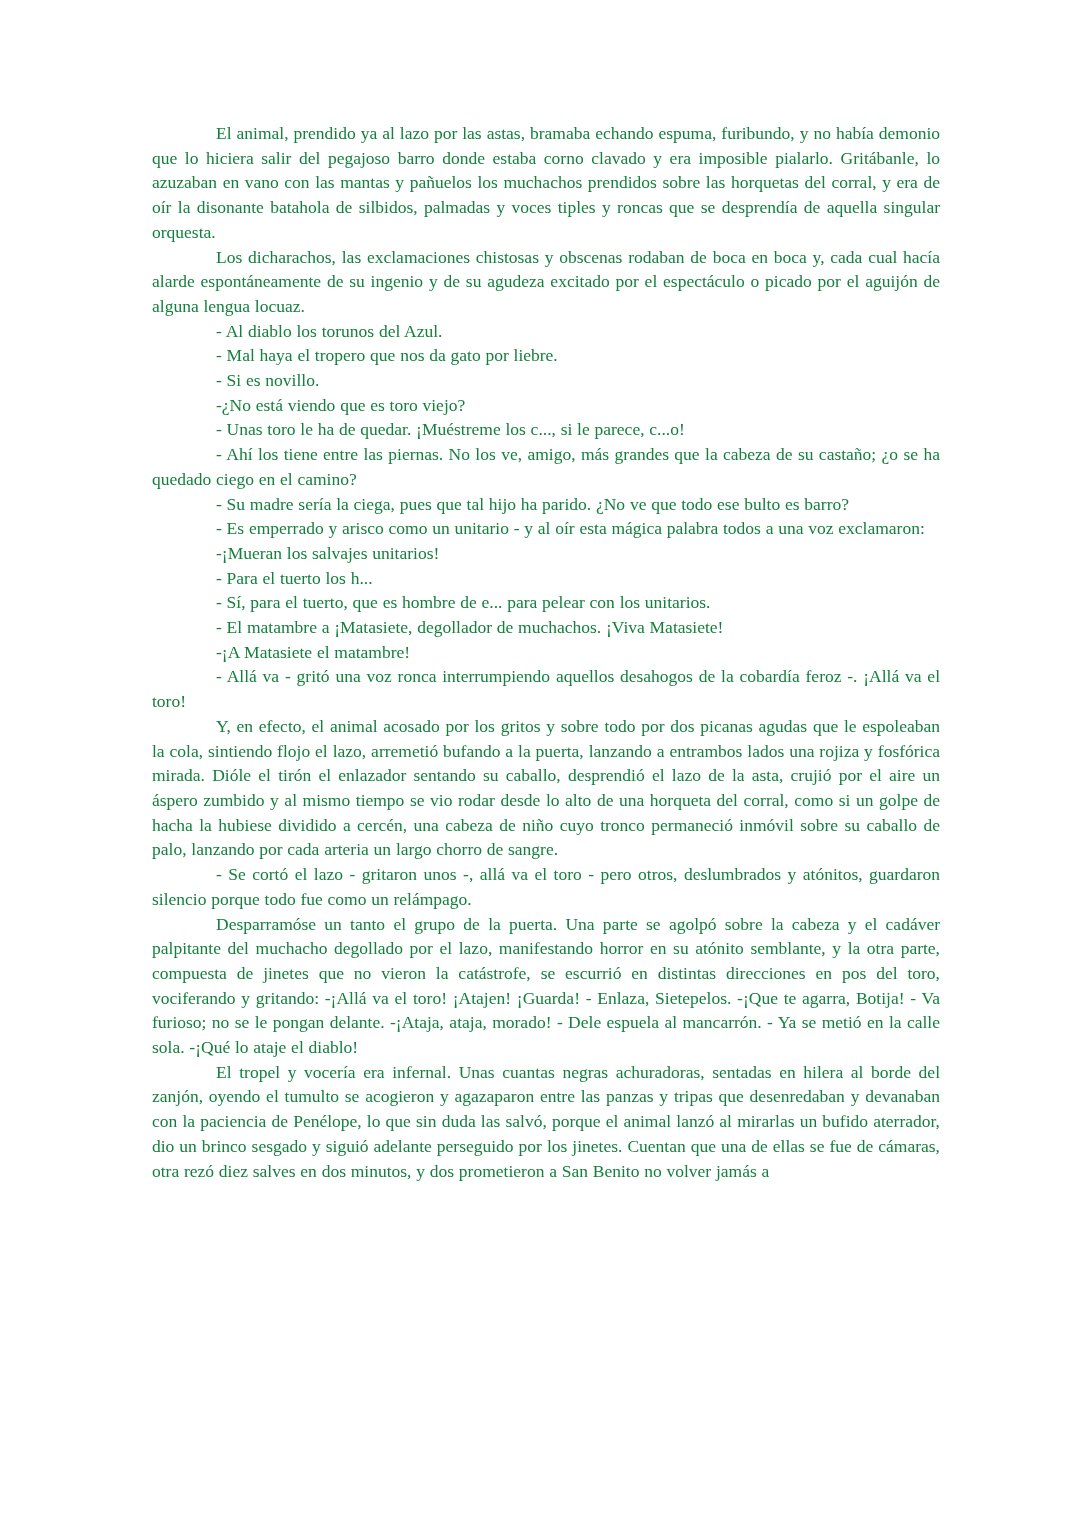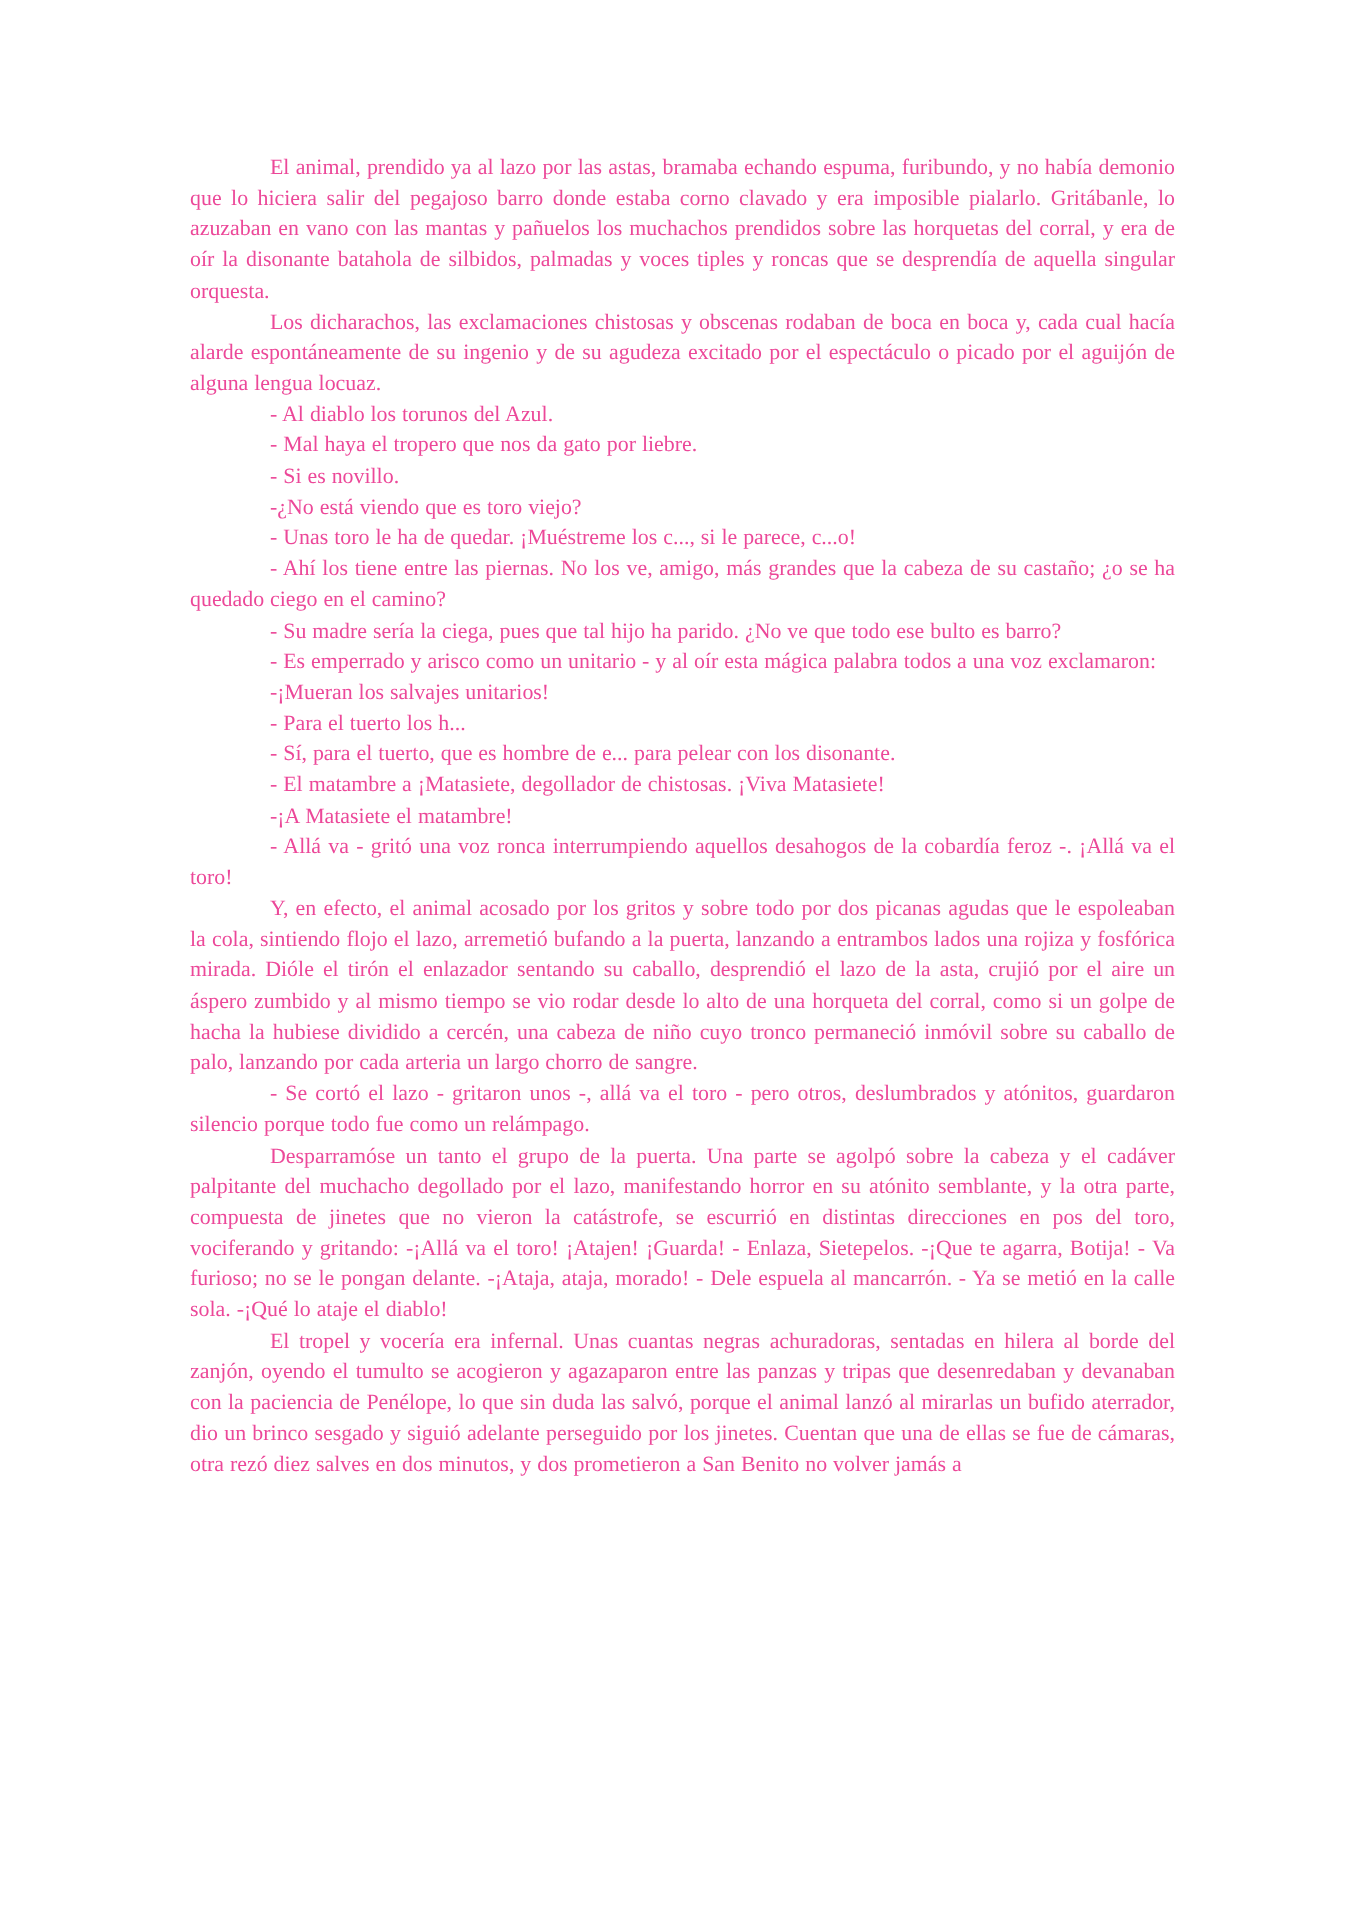--- a/index.html
+++ b/index.html
@@ -11,21 +11,21 @@
     height: 1528px;
     background: #ffffff;
     overflow: hidden;
   }
   .page {
     box-sizing: border-box;
     width: 1080px;
     height: 1528px;
     padding: 121px 140px 40px 152px;
     background: #ffffff;
-    color: #ec4899;
+    color: #15803d;
     font-family: "Liberation Serif", "DejaVu Serif", serif;
   }
   .page p {
     margin: 0;
     padding: 0;
     font-size: 17.5px;
     line-height: 24.7px;
     text-align: justify;
     text-indent: 64px;
     word-spacing: 0.4px;
@@ -40,21 +40,21 @@
   <p>- Al diablo los torunos del Azul.</p>
   <p>- Mal haya el tropero que nos da gato por liebre.</p>
   <p>- Si es novillo.</p>
   <p>-¿No está viendo que es toro viejo?</p>
   <p>- Unas toro le ha de quedar. ¡Muéstreme los c..., si le parece, c...o!</p>
   <p>- Ahí los tiene entre las piernas. No los ve, amigo, más grandes que la cabeza de su castaño; ¿o se ha quedado ciego en el camino?</p>
   <p>- Su madre sería la ciega, pues que tal hijo ha parido. ¿No ve que todo ese bulto es barro?</p>
   <p>- Es emperrado y arisco como un unitario - y al oír esta mágica palabra todos a una voz exclamaron:</p>
   <p>-¡Mueran los salvajes unitarios!</p>
   <p>- Para el tuerto los h...</p>
-  <p>- Sí, para el tuerto, que es hombre de e... para pelear con los disonante.</p>
-  <p>- El matambre a ¡Matasiete, degollador de chistosas. ¡Viva Matasiete!</p>
+  <p>- Sí, para el tuerto, que es hombre de e... para pelear con los unitarios.</p>
+  <p>- El matambre a ¡Matasiete, degollador de muchachos. ¡Viva Matasiete!</p>
   <p>-¡A Matasiete el matambre!</p>
   <p>- Allá va - gritó una voz ronca interrumpiendo aquellos desahogos de la cobardía feroz -. ¡Allá va el toro!</p>
   <p>Y, en efecto, el animal acosado por los gritos y sobre todo por dos picanas agudas que le espoleaban la cola, sintiendo flojo el lazo, arremetió bufando a la puerta, lanzando a entrambos lados una rojiza y fosfórica mirada. Dióle el tirón el enlazador sentando su caballo, desprendió el lazo de la asta, crujió por el aire un áspero zumbido y al mismo tiempo se vio rodar desde lo alto de una horqueta del corral, como si un golpe de hacha la hubiese dividido a cercén, una cabeza de niño cuyo tronco permaneció inmóvil sobre su caballo de palo, lanzando por cada arteria un largo chorro de sangre.</p>
   <p>- Se cortó el lazo - gritaron unos -, allá va el toro - pero otros, deslumbrados y atónitos, guardaron silencio porque todo fue como un relámpago.</p>
   <p>Desparramóse un tanto el grupo de la puerta. Una parte se agolpó sobre la cabeza y el cadáver palpitante del muchacho degollado por el lazo, manifestando horror en su atónito semblante, y la otra parte, compuesta de jinetes que no vieron la catástrofe, se escurrió en distintas direcciones en pos del toro, vociferando y gritando: -¡Allá va el toro! ¡Atajen! ¡Guarda! - Enlaza, Sietepelos. -¡Que te agarra, Botija! - Va furioso; no se le pongan delante. -¡Ataja, ataja, morado! - Dele espuela al mancarrón. - Ya se metió en la calle sola. -¡Qué lo ataje el diablo!</p>
   <p>El tropel y vocería era infernal. Unas cuantas negras achuradoras, sentadas en hilera al borde del zanjón, oyendo el tumulto se acogieron y agazaparon entre las panzas y tripas que desenredaban y devanaban con la paciencia de Penélope, lo que sin duda las salvó, porque el animal lanzó al mirarlas un bufido aterrador, dio un brinco sesgado y siguió adelante perseguido por los jinetes. Cuentan que una de ellas se fue de cámaras, otra rezó diez salves en dos minutos, y dos prometieron a San Benito no volver jamás a</p>
 </main>
 
 </body></html>

